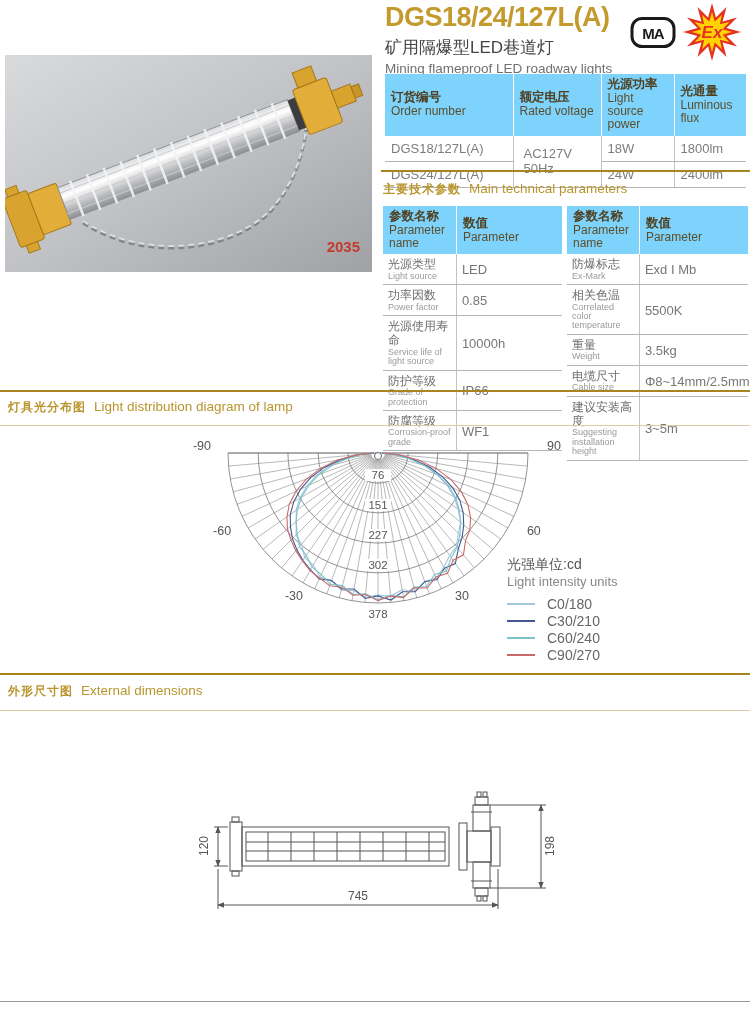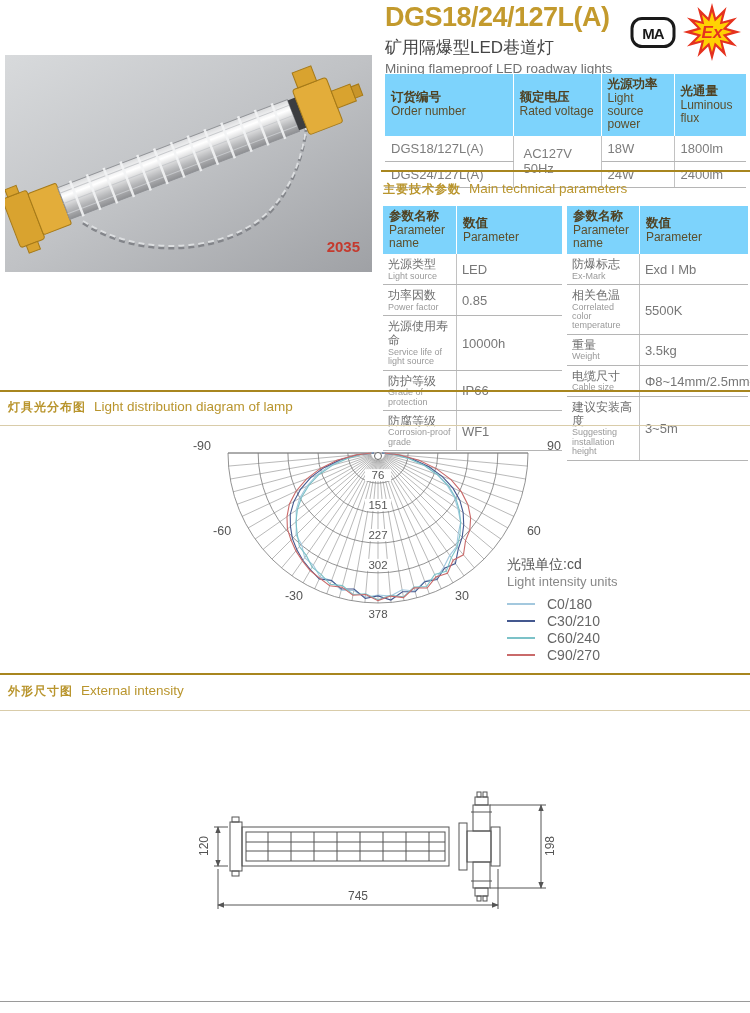--- a/index.html
+++ b/index.html
@@ -372,21 +372,21 @@
         <span class="legend-label">C60/240</span>
       </div>
     <div class="legend-item">
         <span class="legend-swatch" style="background: rgb(201, 106, 106);"></span>
         <span class="legend-label">C90/270</span>
       </div>
   </div>
 
   <div class="gold-rule" style="left:0; top:673px; width:750px;"></div>
   <div class="sec-head" style="left:8px; top:681px;">
-    <span class="cn">外形尺寸图</span><span class="en">External intensity</span>
+    <span class="cn">外形尺寸图</span><span class="en">External dimensions</span>
   </div>
   <div class="thin-rule" style="left:0; top:710px; width:750px;"></div>
 
   <div class="dims-wrap">
     <svg width="380" height="138" viewBox="0 0 380 138" stroke="#555" fill="none" stroke-width="1">
       <defs>
         <marker id="arr" viewBox="0 0 10 10" refX="8" refY="5" markerWidth="8" markerHeight="8" orient="auto-start-reverse">
           <path d="M0,1.5 L9,5 L0,8.5 z" fill="#555" stroke="none"></path>
         </marker>
       </defs>

